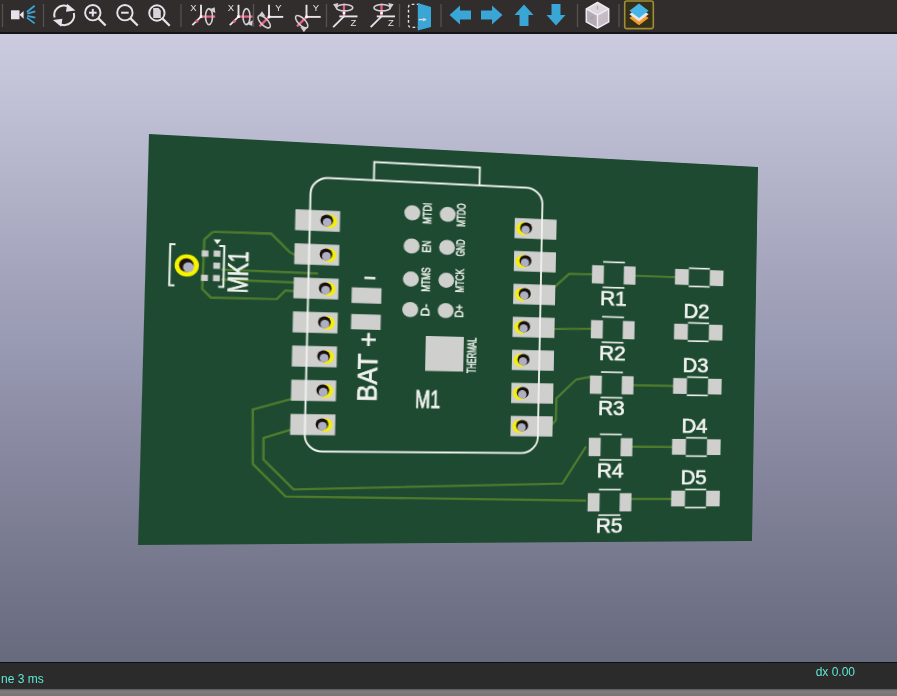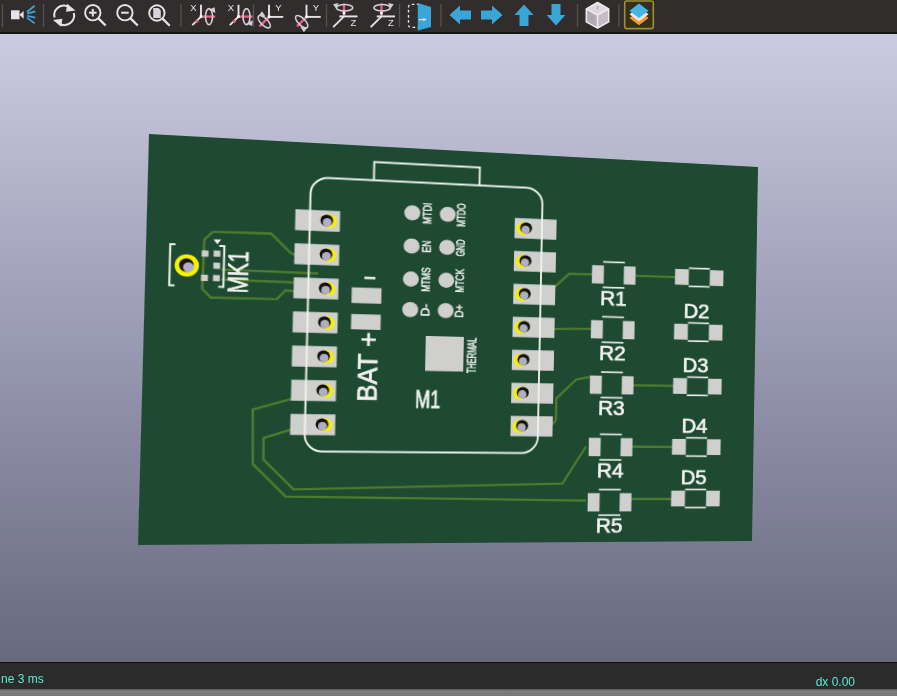--- a/index.html
+++ b/index.html
@@ -2,21 +2,21 @@
 <html><head><meta charset="utf-8"><style>
 *{margin:0;padding:0;box-sizing:border-box}
 html,body{width:897px;height:696px;overflow:hidden;background:#312d2d;font-family:"Liberation Sans",sans-serif}
 text{font-family:"Liberation Sans",sans-serif}
 #toolbar{position:absolute;left:0;top:0;width:897px;height:32px;will-change:transform}
 #vp{position:absolute;left:0;top:32px;width:897px;height:630px;overflow:hidden;background:linear-gradient(to bottom,#cbccdf 0%,#9899b2 50%,#67697d 100%)}
 #vptop{position:absolute;left:0;top:0;width:897px;height:2px;background:#141414}
 #board{position:absolute;left:0;top:0;width:620px;height:420px;transform-origin:0 0;transform:matrix3d(1.11817905,0.07577121,0.00000000,0.00016162,-0.02911987,0.98920620,0.00000000,-0.00001743,0.00000000,0.00000000,1.00000000,0.00000000,144.72969940,97.79891910,0.00000000,1.00000000)}
 #status{position:absolute;left:0;top:662px;will-change:transform;width:897px;height:36px;background:#2b2b2b;border-top:1.5px solid #101010;color:#5eead4;font-size:12px}
 #status .l{position:absolute;left:1px;top:9px}
-#status .r{position:absolute;right:42px;top:12px}
+#status .r{position:absolute;right:42px;top:2px}
 #strip{position:absolute;left:0;top:689px;width:897px;height:7px;background:linear-gradient(to bottom,#565656 0%,#7e7e7e 30%,#757575 100%)}
 </style></head>
 <body>
 <div id="toolbar">
     <svg width="897" height="32" viewBox="0 0 897 32" style="display:block">
       <rect width="897" height="32" fill="#312d2d"></rect>
       <line x1="2.5" y1="4" x2="2.5" y2="27" stroke="#575252" stroke-width="1.3"></line>
       <line x1="43.5" y1="4" x2="43.5" y2="27" stroke="#575252" stroke-width="1.3"></line>
       <line x1="181" y1="4" x2="181" y2="27" stroke="#575252" stroke-width="1.3"></line>
       <line x1="253.5" y1="4" x2="253.5" y2="27" stroke="#575252" stroke-width="1.3"></line>

